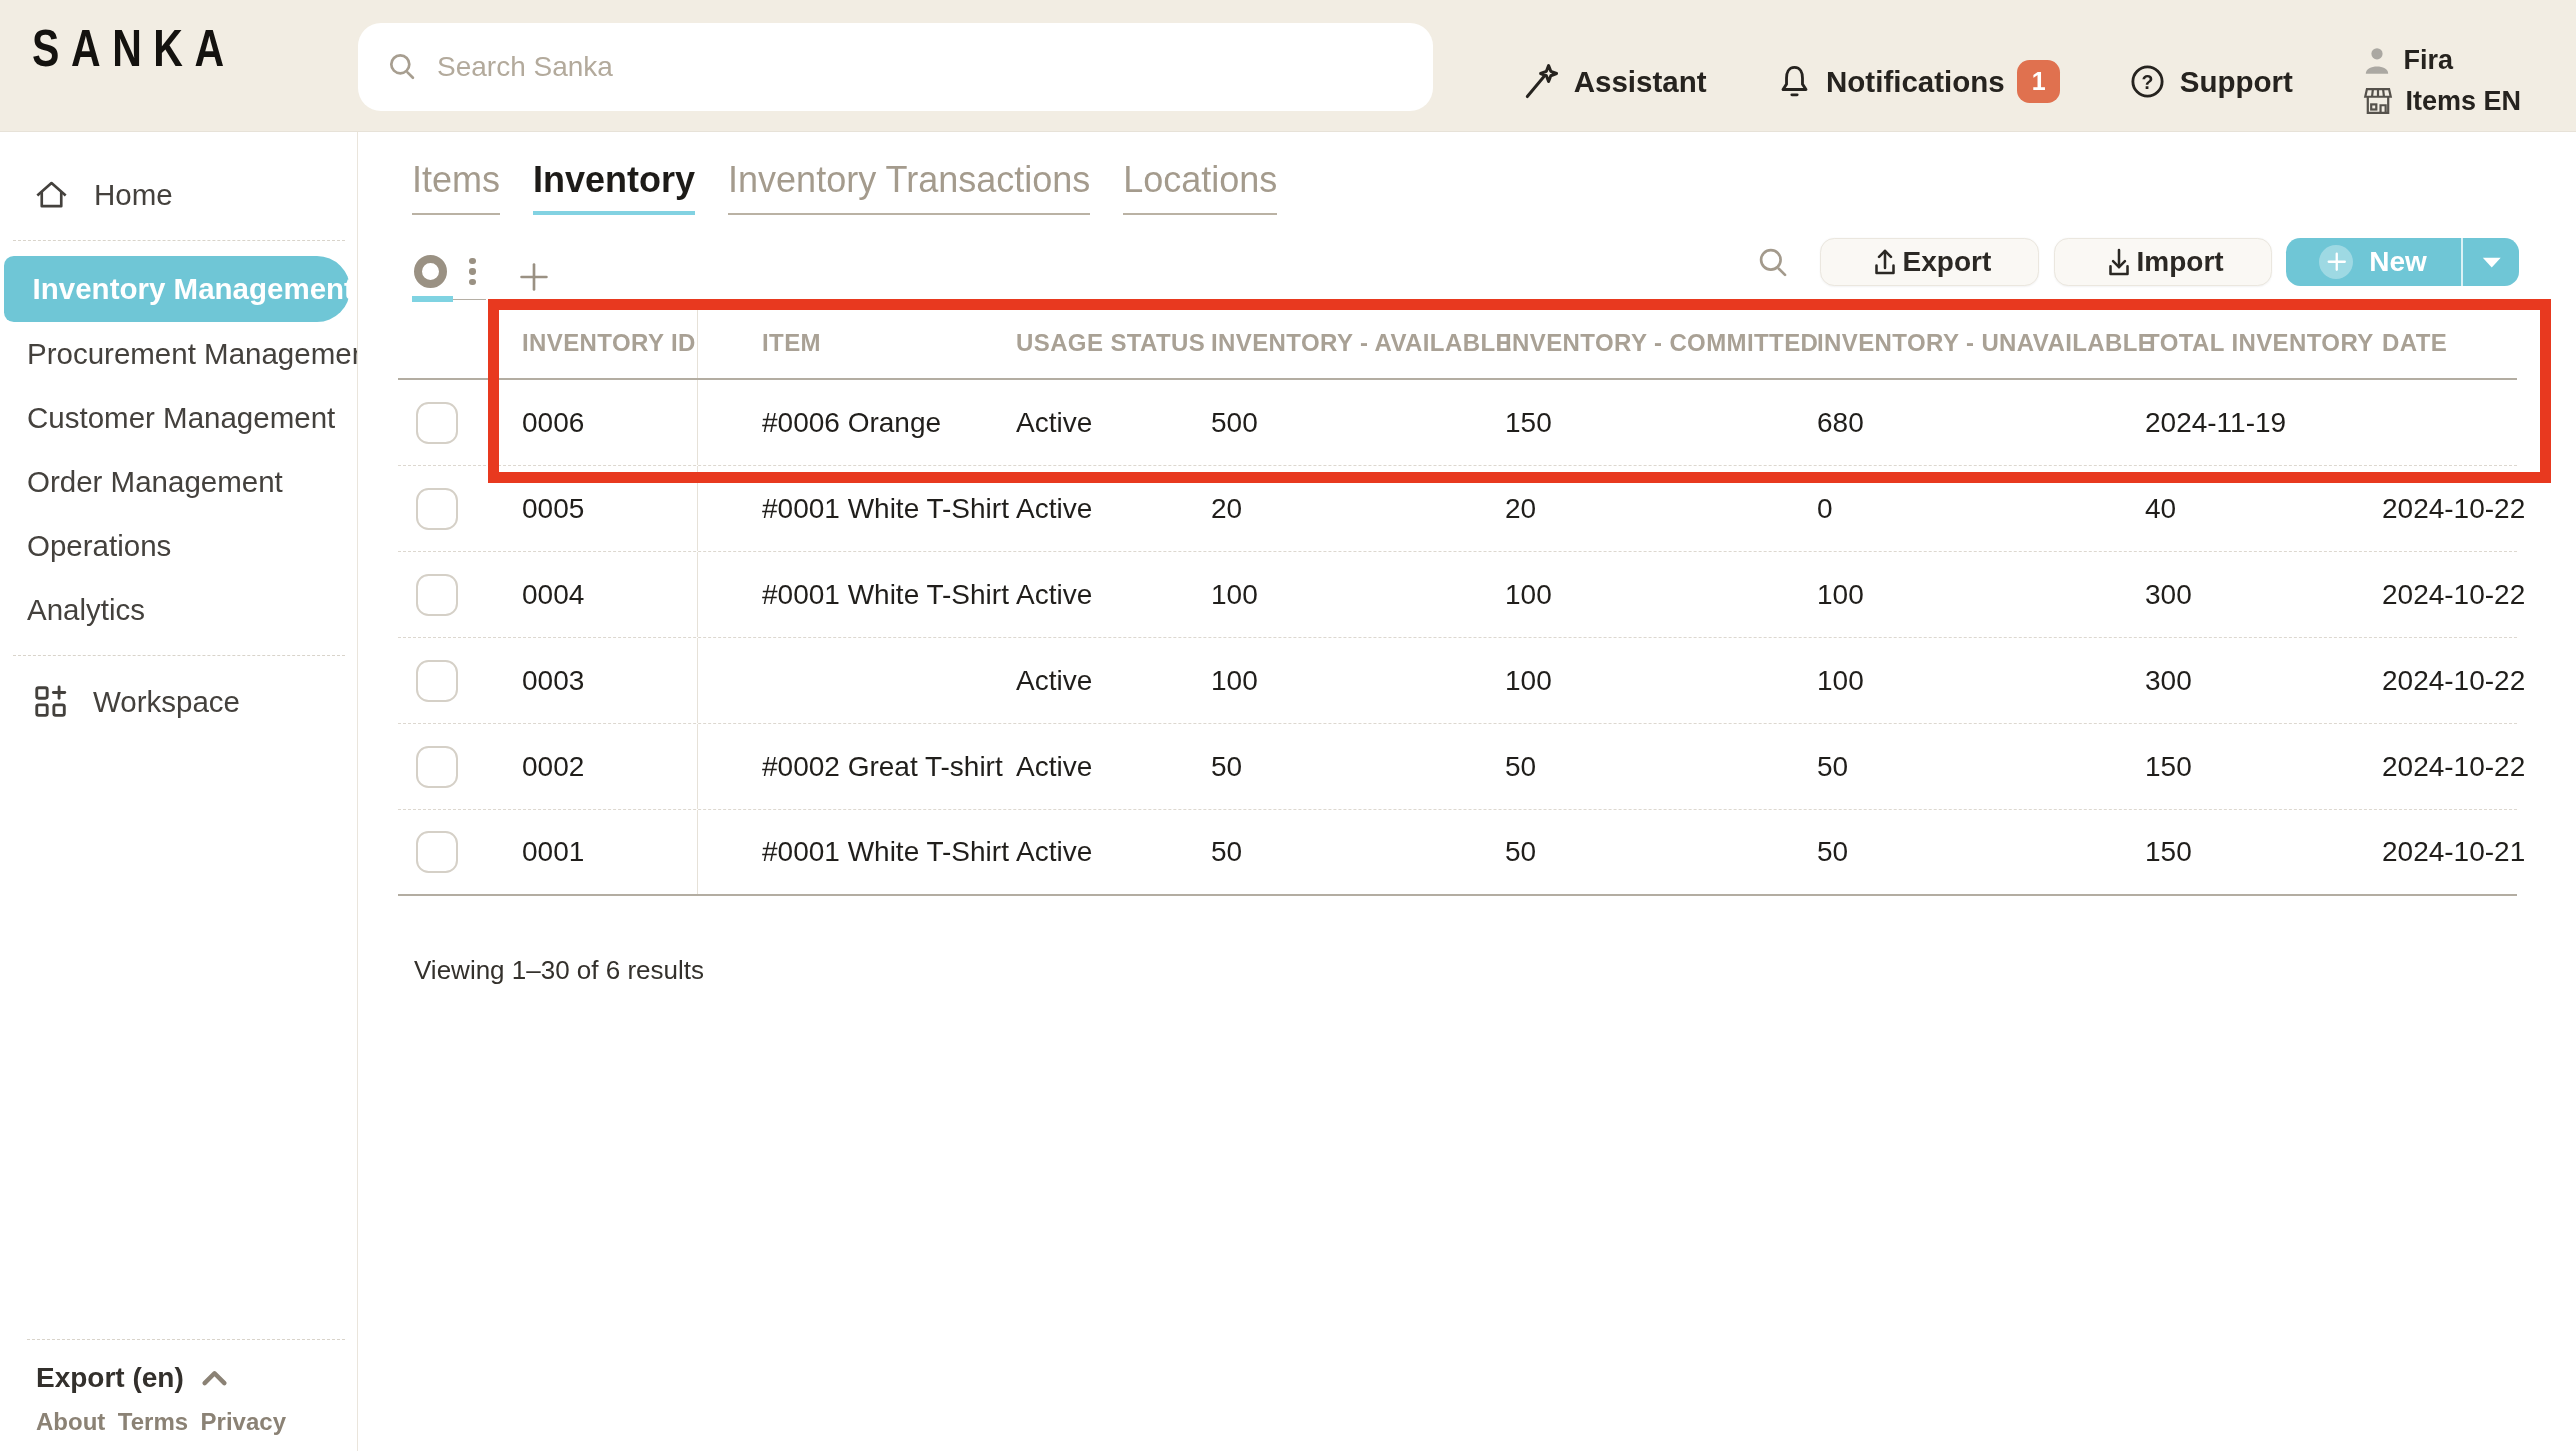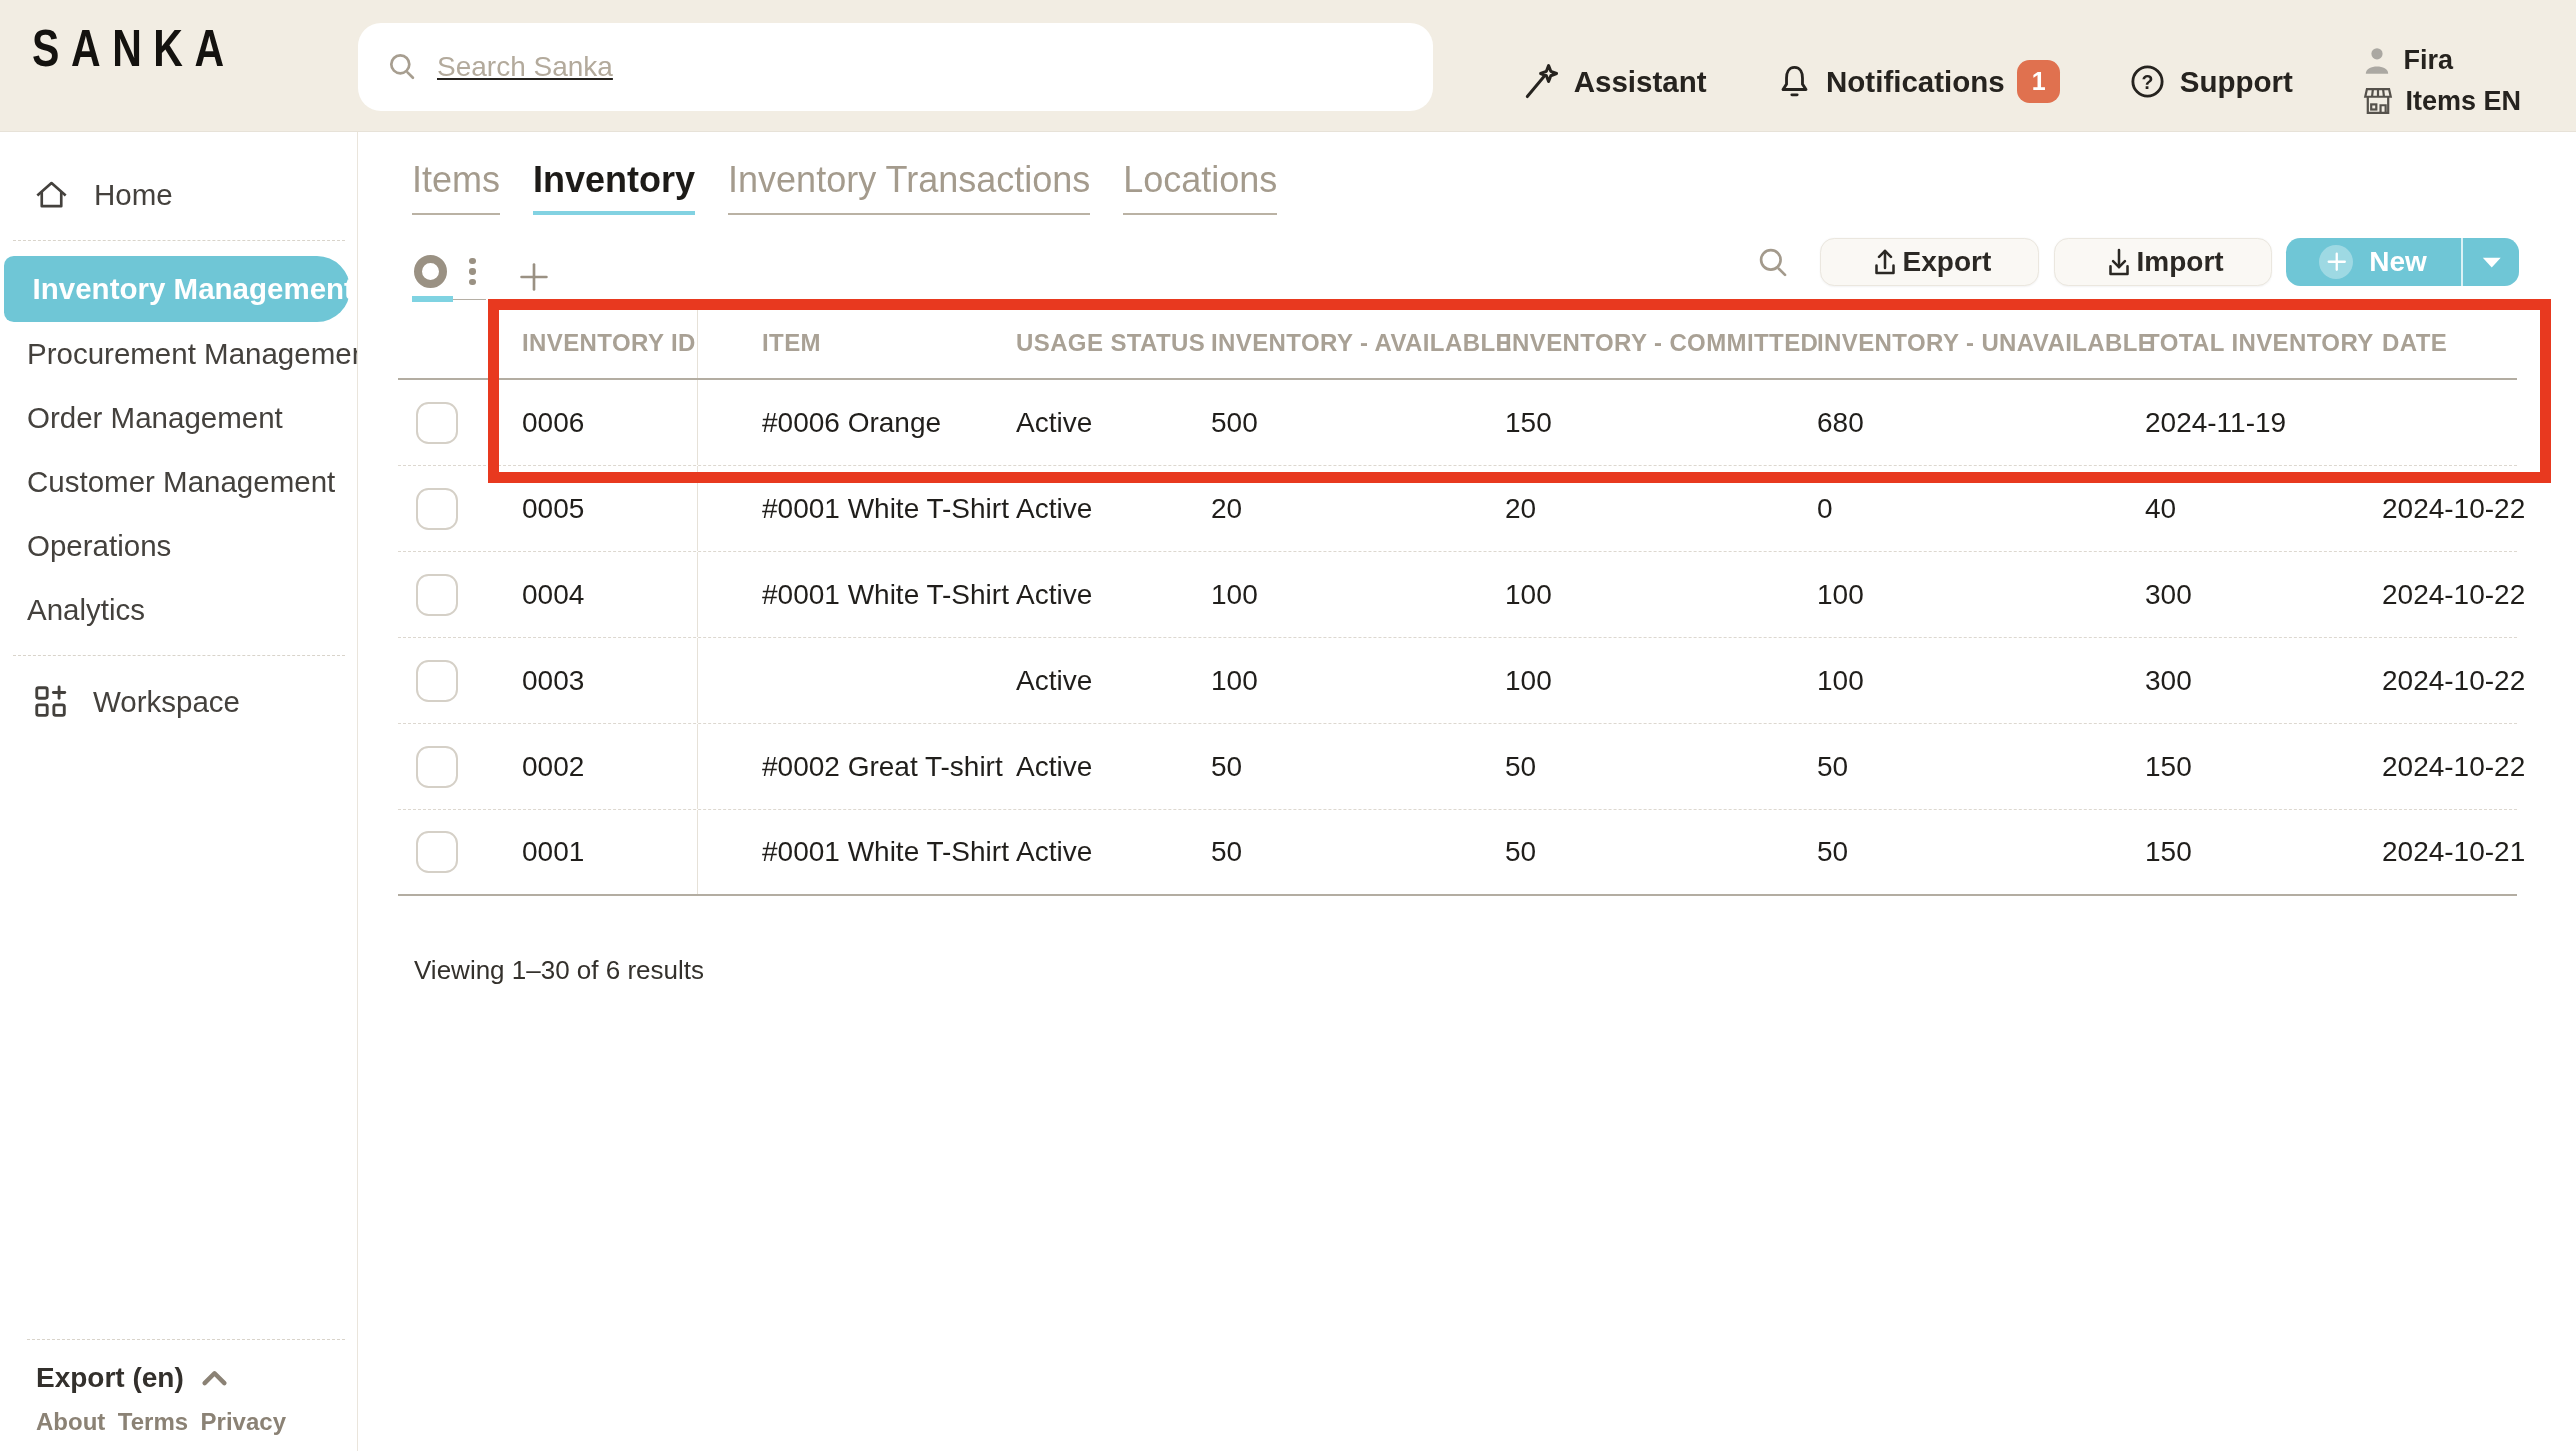--- a/index.html
+++ b/index.html
@@ -3,21 +3,21 @@
 <meta charset="utf-8">
 <style>
   * { margin:0; padding:0; box-sizing:border-box; }
   html,body { width:2576px; height:1452px; overflow:hidden; }
   body { font-family:"Liberation Sans", sans-serif; background:#ffffff; position:relative; color:#26231f; }
 
   
   .topbar { position:absolute; left:0; top:0; width:2576px; height:132px; background:#f2ede3; border-bottom:0.9px solid #e7e2d8; }
   .logo { position:absolute; left:32px; top:0; height:96px; display:flex; align-items:center; cursor:pointer; }
   .logo span { font-size:41px; font-weight:800; letter-spacing:11.6px; color:#14120f; transform:scaleY(1.28); display:inline-block; }
-  .searchbox { position:absolute; left:358px; top:23px; width:1075px; height:88px; background:#ffffff; border-radius:23px; display:flex; align-items:center; padding:8px 27px;text-decoration:underline; }
+  .searchbox { position:absolute; left:358px; top:23px; width:1075px; height:88px; background:#ffffff; border-radius:23px; display:flex; align-items:center; padding:8px 27px; }
   .searchbox svg { flex:0 0 auto; margin-right:16px; }
   .searchbox input { border:none; outline:none; background:transparent; font-family:"Liberation Sans",sans-serif; font-size:28px; color:#3a362f; width:100%; }
   .searchbox input::placeholder { color:#b3aa9c; }
   .tb-right { position:absolute; right:55px; top:0; height:163px; display:flex; align-items:center; gap:68px;text-align:center; }
   .tb-item { display:flex; align-items:center; gap:12.5px; font-size:29.5px; font-weight:700; color:#26231f; cursor:pointer; }
   .badge { min-width:43px; height:43px; border-radius:12.5px; background:#e0714f; color:#fff; font-size:25px; font-weight:700; display:flex; align-items:center; justify-content:center; padding:0 7.2px; }
   .userblock { display:flex; flex-direction:column; justify-content:center; gap:7.2px; cursor:pointer; }
   .userline { display:flex; align-items:center; gap:10.7px; font-size:27px; font-weight:700; color:#26231f; }
 
   
@@ -149,24 +149,24 @@
       <span>Home</span>
     </div>
     <div class="side-divider"></div>
     <div class="side-item active-pill">
       <span>Inventory Management</span>
     </div>
     <div class="side-item">
       <span>Procurement Management</span>
     </div>
     <div class="side-item">
+      <span>Customer Management</span>
+    </div>
+    <div class="side-item">
       <span>Order Management</span>
-    </div>
-    <div class="side-item">
-      <span>Customer Management</span>
     </div>
     <div class="side-item">
       <span>Operations</span>
     </div>
     <div class="side-item">
       <span>Analytics</span>
     </div>
     <div class="side-divider"></div>
     <div class="side-item withicon workspace">
       <svg width="38" height="38" viewBox="0 0 40 40" fill="none" stroke="#44413d" stroke-width="3" stroke-linecap="round">

